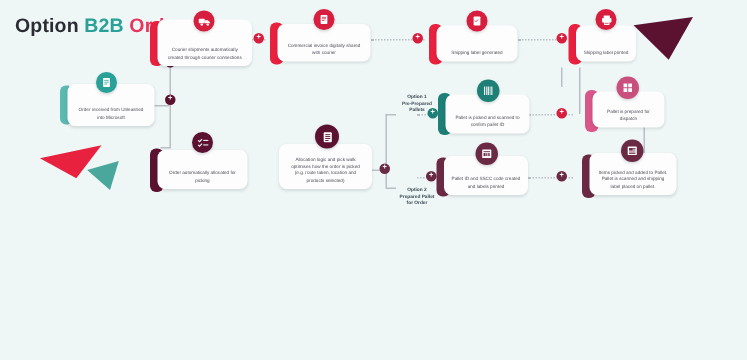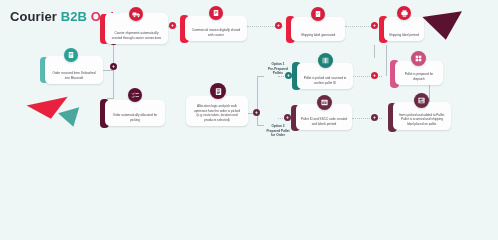--- a/index.html
+++ b/index.html
@@ -97,21 +97,21 @@
 </head>
 <body>
 
 <div id="stage">
 
   <div class="tri tri-dark"></div>
   <div class="tri tri-red"></div>
   <div class="tri tri-teal"></div>
 
   <div id="title">
-    <span class="w1">Courier</span>
+    <span class="w1">Option</span>
     <span class="w2">B2B</span>
     <span class="w3">Order</span>
   </div>
 
   <div class="hline" style="left:143px;top:26px;width:34px;"></div>
   <div class="hline" style="left:247px;top:26px;width:36px;"></div>
   <div class="hline" style="left:345px;top:26px;width:32px;"></div>
 
   <div class="hsolid" style="left:100px;top:70px;width:13px;"></div>
   <div class="vline" style="left:113px;top:41px;height:29px;"></div>

